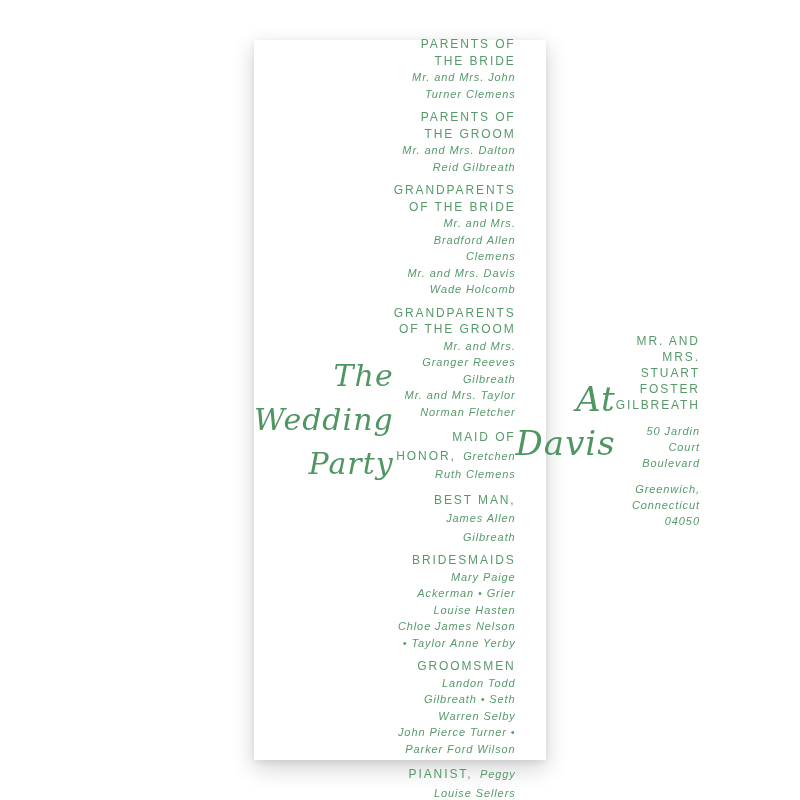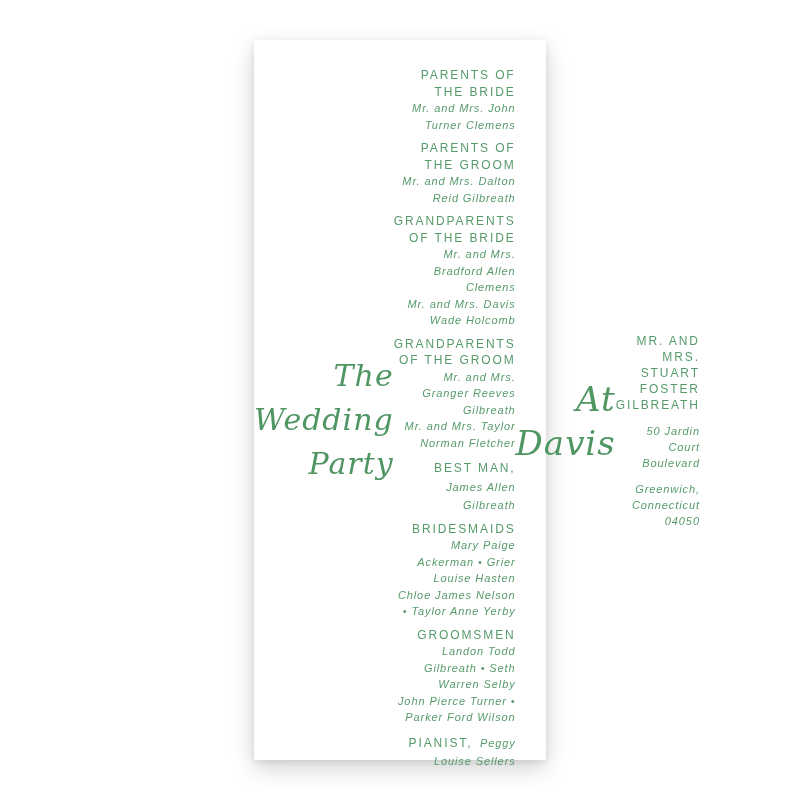--- a/index.html
+++ b/index.html
@@ -214,20 +214,24 @@
       <div class="name">Mr. and Mrs. Bradford Allen Clemens</div>
       <div class="name">Mr. and Mrs. Davis Wade Holcomb</div>
     </div>
 
     <div class="group">
       <div class="caps">GRANDPARENTS OF THE GROOM</div>
       <div class="name">Mr. and Mrs. Granger Reeves Gilbreath</div>
       <div class="name">Mr. and Mrs. Taylor Norman Fletcher</div>
     </div>
 
+    <div class="group inline-line">
+      <span class="caps">MAID OF HONOR,</span>
+      <span class="name">Gretchen Ruth Clemens</span>
+    </div>
 
     <div class="group inline-line">
       <span class="caps">BEST MAN,</span>
       <span class="name">James Allen Gilbreath</span>
     </div>
 
     <div class="group">
       <div class="caps">BRIDESMAIDS</div>
       <div class="name">Mary Paige Ackerman • Grier Louise Hasten</div>
       <div class="name">Chloe James Nelson • Taylor Anne Yerby</div>

